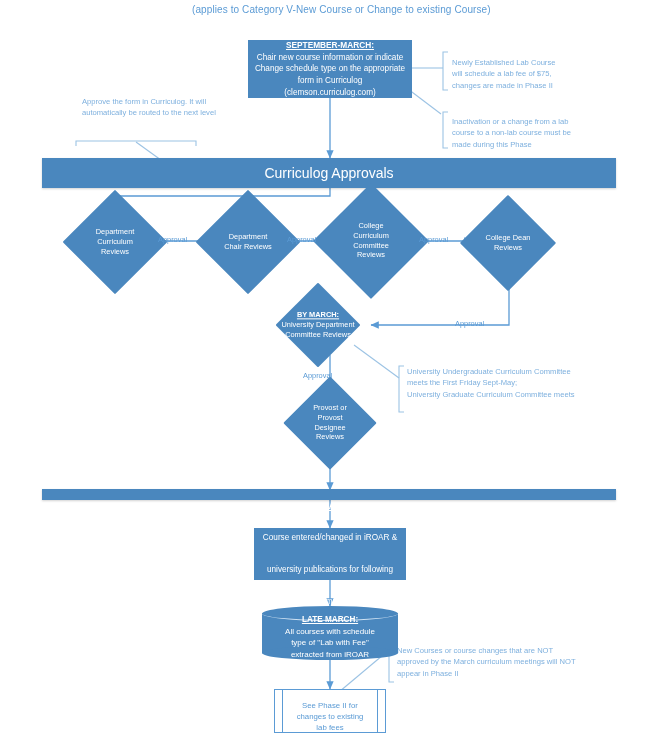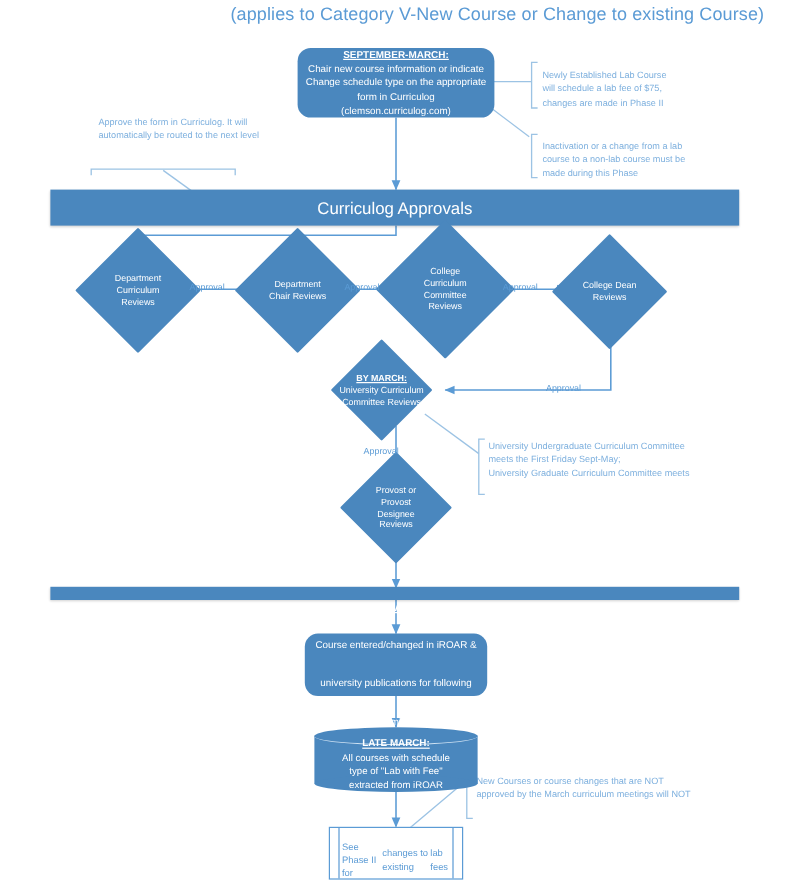--- a/index.html
+++ b/index.html
@@ -12,37 +12,36 @@
   }
   #canvas{position:absolute;inset:0;width:658px;height:741px;}
   svg.wires{position:absolute;left:0;top:0;width:658px;height:741px;pointer-events:none;}
 
   .node{position:absolute;box-sizing:border-box;}
 
   
   .caption{
     position:absolute;
     color:#5B9BD5;
-    font-size:15px;
+    font-size:10px;
     letter-spacing:.1px;
     white-space:nowrap;
   }
 
   
   .pbox{
     background:#4A87BE;
     color:#ffffff;
     display:flex;
     flex-direction:column;
     justify-content:center;
     text-align:center;
     font-size:8.2px;
     line-height:1.42;
     padding:4px 6px;
-    border-radius:11px;
   }
   .pbox .ttl{font-weight:bold;text-decoration:underline;font-size:8.3px;}
 
   
   .band{
     background:#4A87BE;
     color:#ffffff;
     display:flex;align-items:center;justify-content:center;
     font-size:14px;
     box-shadow:0 1px 2px rgba(0,0,0,.18);
@@ -99,21 +98,21 @@
     box-sizing:border-box;
   }
   .predef:before,.predef:after{
     content:"";position:absolute;top:0;bottom:0;width:0;
     border-left:1px solid #5B9BD5;
   }
   .predef:before{left:7px;}
   .predef:after{right:7px;}
   .predef .ptext{
     position:absolute;inset:0;
-    display:flex;flex-direction:row;align-items:center;justify-content:center;
+    display:flex;flex-direction:column;align-items:center;justify-content:center;
     color:#5B9BD5;font-size:7.8px;line-height:1.45;
     padding:0 10px;box-sizing:border-box;margin-top:11px;
   }
 
   
   .note{
     position:absolute;
     color:#7EB0DE;
     font-size:7.6px;
     line-height:1.5;
@@ -213,20 +212,21 @@
 
   <div class="note" style="left:407px;top:366px;width:190px;">
     <div>University Undergraduate Curriculum Committee</div>
     <div>meets the First Friday Sept-May;</div>
     <div>University Graduate Curriculum Committee meets</div>
   </div>
 
   <div class="note" style="left:397px;top:645px;width:215px;">
     <div>New Courses or course changes that are NOT</div>
     <div>approved by the March curriculum meetings will NOT</div>
+    <div>appear in Phase II</div>
   </div>
 
   <div class="node band" style="left:42px;top:158px;width:574px;height:30px;">
     <span>Curriculog Approvals</span>
   </div>
 
   <div class="dia" style="left:78px;top:205px;width:74px;height:74px;">
     <div class="shape"></div>
     <div class="lbl">
       <div>Department</div>
@@ -258,21 +258,21 @@
     <div class="lbl">
       <div>College Dean</div>
       <div>Reviews</div>
     </div>
   </div>
 
   <div class="dia" style="left:288px;top:295px;width:60px;height:60px;">
     <div class="shape"></div>
     <div class="lbl" style="left:-32px;right:-32px;">
       <div class="ttl">BY MARCH:</div>
-      <div>University Curriculum</div>
+      <div>University Department</div>
       <div>Committee Reviews</div>
     </div>
   </div>
 
   <div class="dia" style="left:297px;top:390px;width:66px;height:66px;">
     <div class="shape"></div>
     <div class="lbl" style="left:-18px;right:-18px;text-align:center;">
       <div>Provost or</div>
       <div>Provost</div>
       <div>Designee</div>

